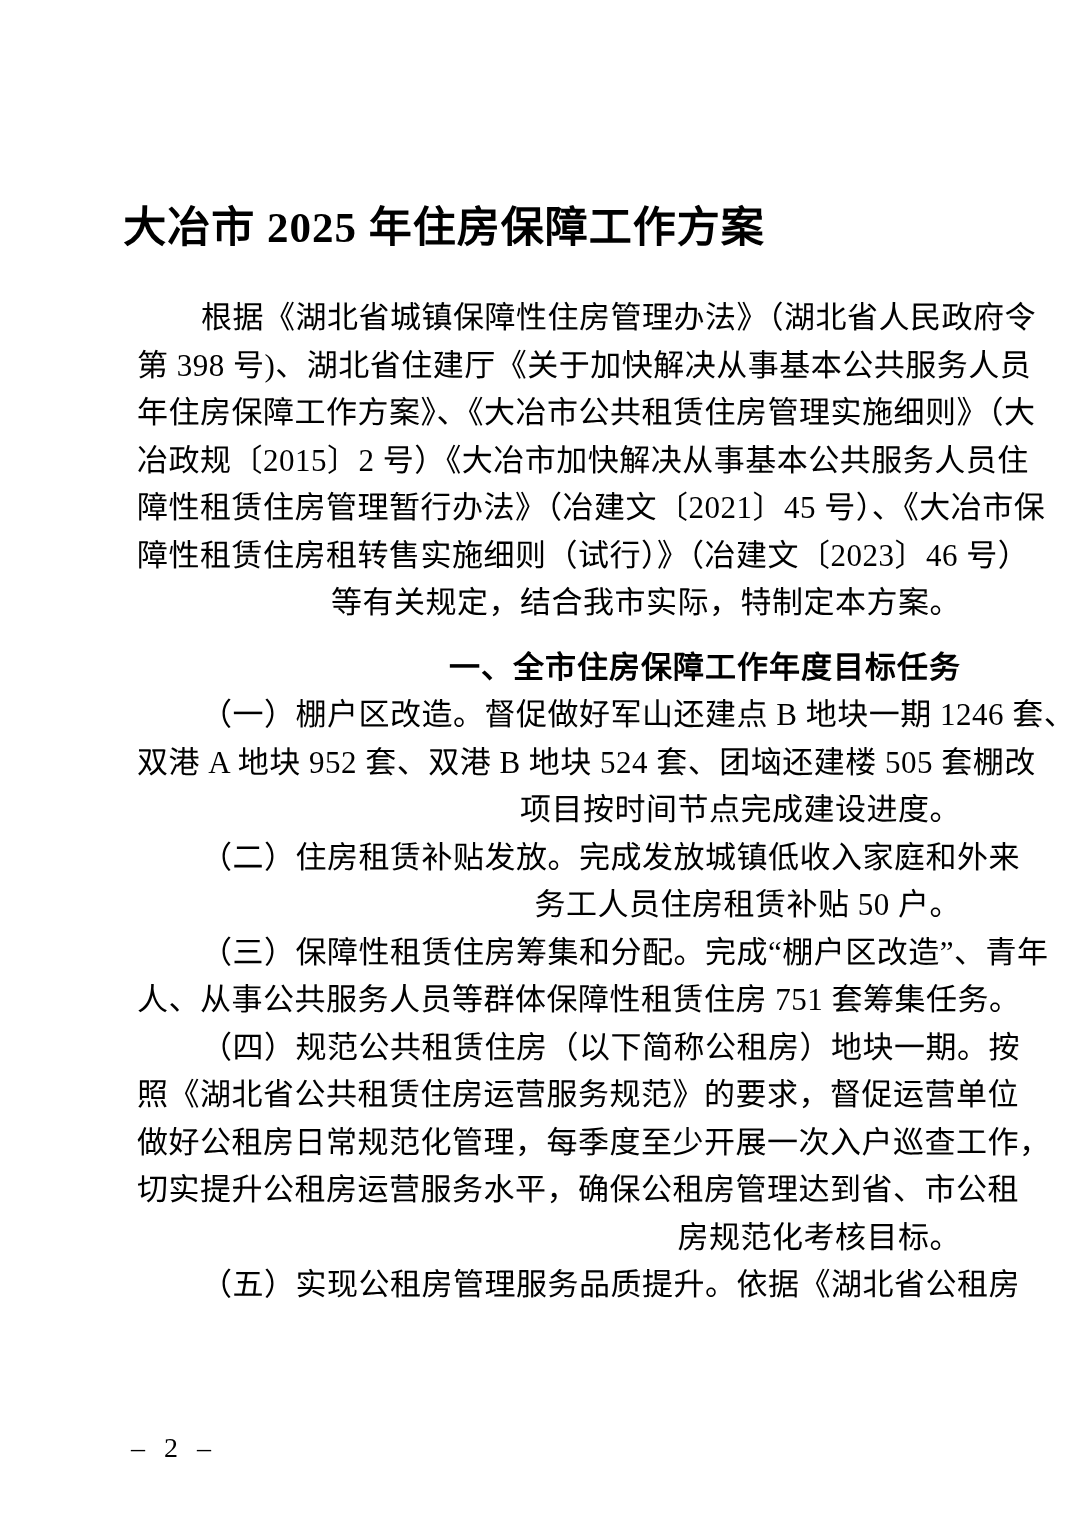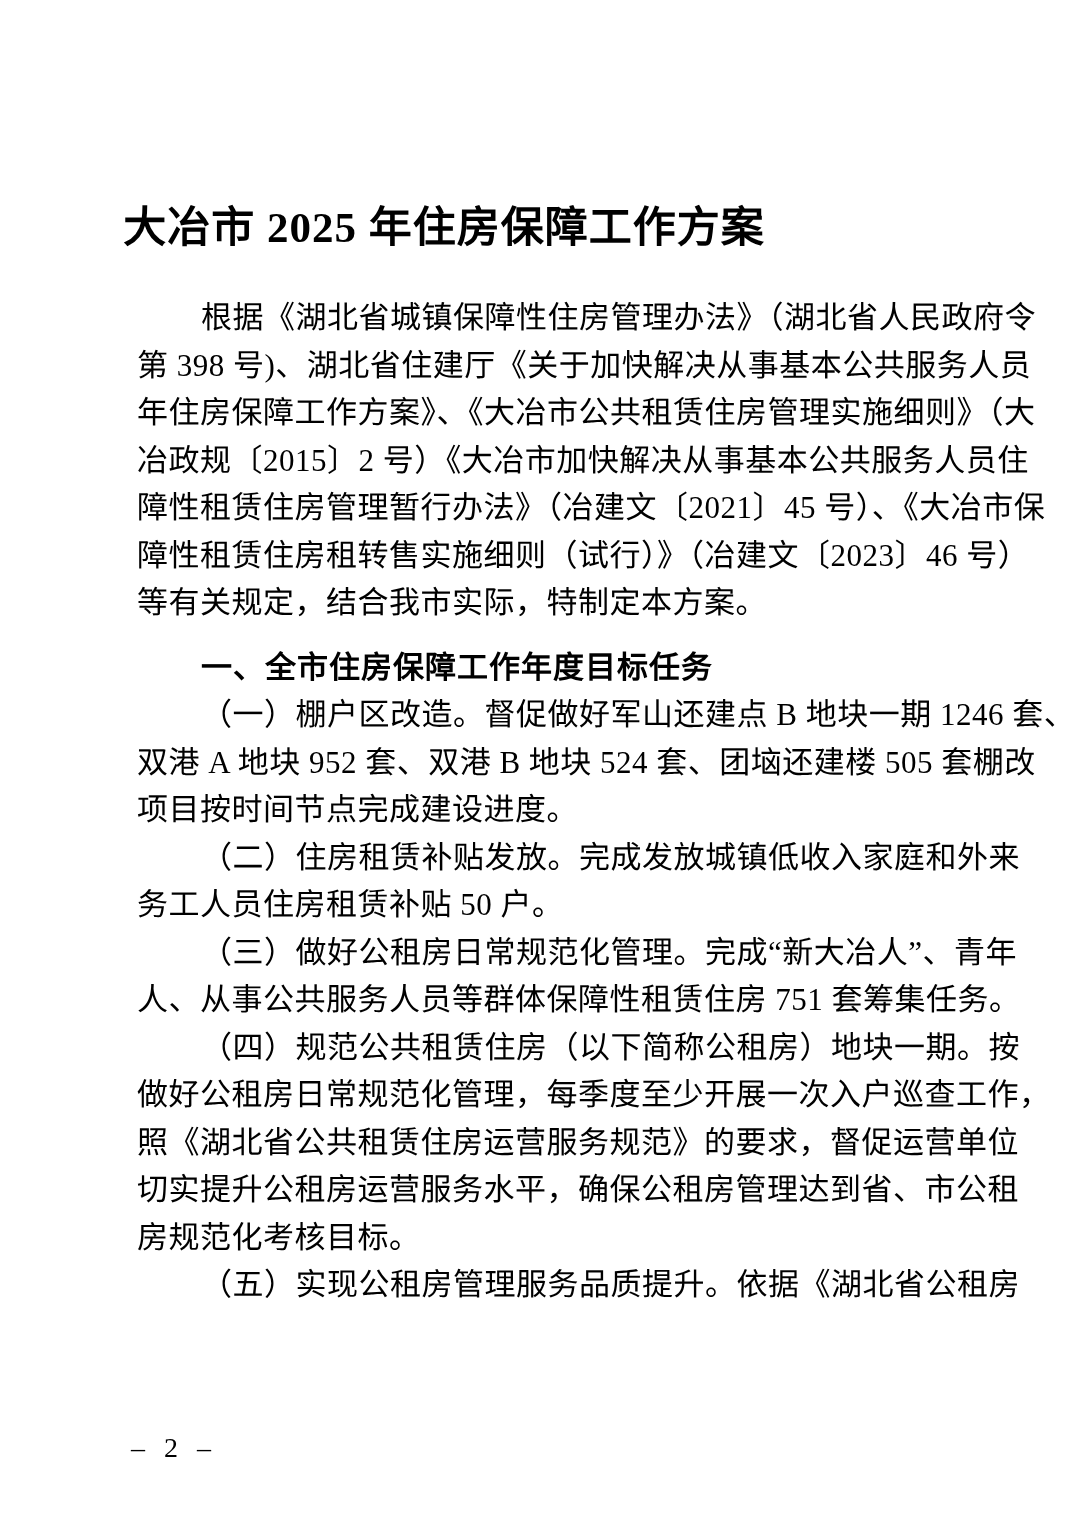--- a/index.html
+++ b/index.html
@@ -25,20 +25,21 @@
     font-size: 43px;
     font-weight: bold;
     letter-spacing: 1px;
     white-space: nowrap;
   }
   .content {
     position: absolute;
     top: 294px;
     left: 137px;
     width: 824px;
+    text-align: right;
   }
   .line {
     font-size: 31px;
     line-height: 47.5px;
     height: 47.5px;
     white-space: nowrap;
     letter-spacing: 0.5px;
   }
   .line.indent {
     text-indent: 64px;
@@ -72,25 +73,25 @@
     <div class="line">冶政规〔2015〕2 号）《大冶市加快解决从事基本公共服务人员住</div>
     <div class="line">障性租赁住房管理暂行办法》（冶建文〔2021〕45 号）、《大冶市保</div>
     <div class="line">障性租赁住房租转售实施细则（试行）》（冶建文〔2023〕46 号）</div>
     <div class="line">等有关规定，结合我市实际，特制定本方案。</div>
     <div class="line indent heading">一、全市住房保障工作年度目标任务</div>
     <div class="line indent">（一）棚户区改造。督促做好军山还建点 B 地块一期 1246 套、</div>
     <div class="line">双港 A 地块 952 套、双港 B 地块 524 套、团垴还建楼 505 套棚改</div>
     <div class="line">项目按时间节点完成建设进度。</div>
     <div class="line indent">（二）住房租赁补贴发放。完成发放城镇低收入家庭和外来</div>
     <div class="line">务工人员住房租赁补贴 50 户。</div>
-    <div class="line indent">（三）做好公租房日常规范化管理。完成“新大冶人”、青年</div>
+    <div class="line indent">（三）保障性租赁住房筹集和分配。完成“棚户区改造”、青年</div>
     <div class="line">人、从事公共服务人员等群体保障性租赁住房 751 套筹集任务。</div>
     <div class="line indent">（四）规范公共租赁住房（以下简称公租房）地块一期。按</div>
+    <div class="line">照《湖北省公共租赁住房运营服务规范》的要求，督促运营单位</div>
     <div class="line">做好公租房日常规范化管理，每季度至少开展一次入户巡查工作，</div>
-    <div class="line">照《湖北省公共租赁住房运营服务规范》的要求，督促运营单位</div>
     <div class="line">切实提升公租房运营服务水平，确保公租房管理达到省、市公租</div>
     <div class="line">房规范化考核目标。</div>
     <div class="line indent">（五）实现公租房管理服务品质提升。依据《湖北省公租房</div>
   </div>
 
   <div class="page-number">– 2 –</div>
 
 </div>
 
 </body></html>

